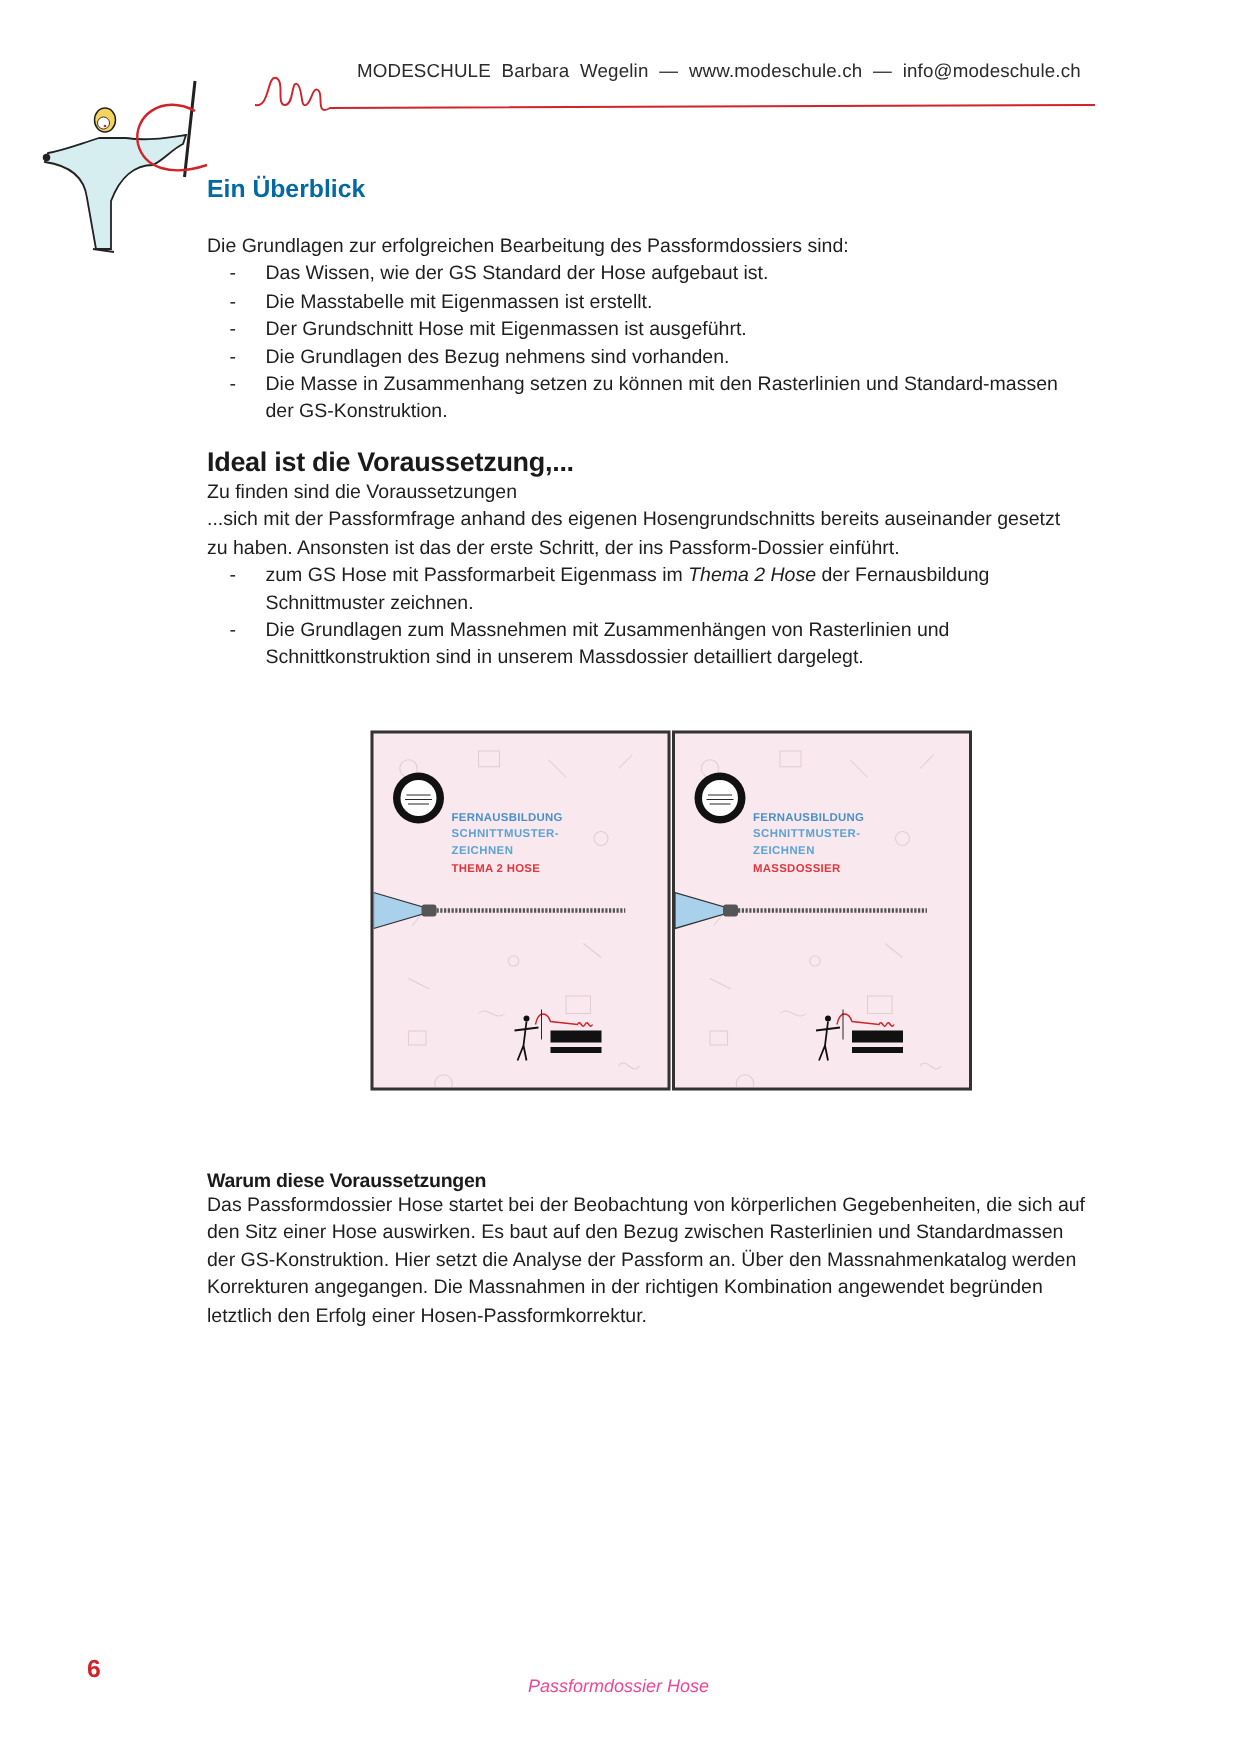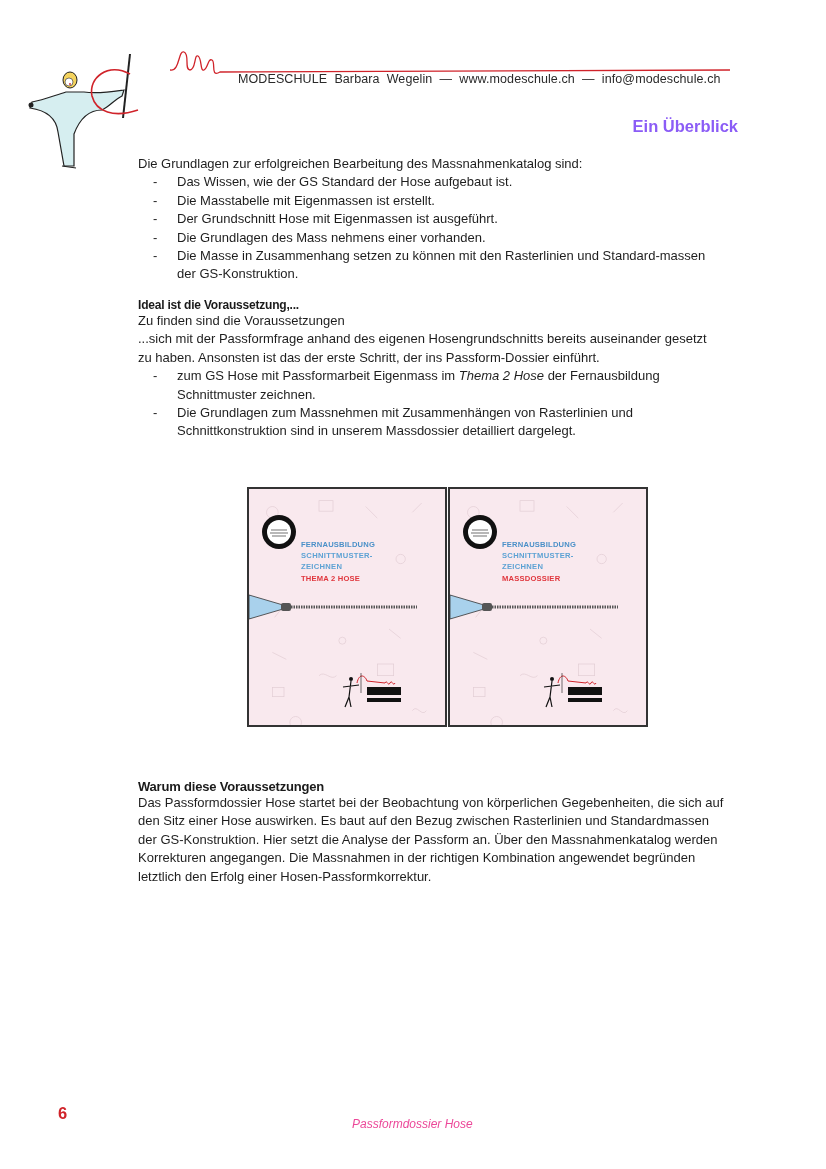--- a/index.html
+++ b/index.html
@@ -3,26 +3,26 @@
 <meta charset="utf-8">
 <style>
   html, body { margin: 0; padding: 0; }
   body { width: 826px; height: 1169px; background: #ffffff; position: relative; overflow: hidden;
          font-family: "Liberation Sans", "DejaVu Sans", sans-serif; color: #1e1e1e; }
   .abs { position: absolute; }
 
   
   .logo { left: 18px; top: 34px; width: 140px; height: 135px; }
   .header-line { left: 170px; top: 48px; width: 560px; height: 40px; }
-  .header-text { left: 238px; top: 72px; font-size: 12.5px; color: #2a2a2a; white-space: pre; letter-spacing: 0.1px; }
+  .header-text { left: 238px; top: 40px; font-size: 12.5px; color: #2a2a2a; white-space: pre; letter-spacing: 0.1px; }
 
   
   .content { left: 138px; width: 600px; }
-  h2.title { margin: 0; font-size: 16.5px; font-weight: bold; color: #8b5cf6; text-align: right; }
-  h3.sub { margin: 0; font-size: 12px; font-weight: bold; color: #1a1a1a; letter-spacing: -0.2px; }
+  h2.title { margin: 0; font-size: 16.5px; font-weight: bold; color: #0369a1; }
+  h3.sub { margin: 0; font-size: 18px; font-weight: bold; color: #1a1a1a; letter-spacing: -0.2px; }
   p.txt { margin: 0; font-size: 13px; line-height: 18.4px; color: #1e1e1e; }
   ul.dash { list-style: none; margin: 0; padding: 0; }
   ul.dash li { position: relative; padding-left: 39px; font-size: 13px; line-height: 18.4px; }
   ul.dash li .dash-mark { position: absolute; left: 15px; top: 0; }
 
   
   .book { position: absolute; top: 487px; width: 200px; height: 240px; border: 2px solid #333; box-sizing: border-box;
           background: #f9e9ee; overflow: hidden; }
   .book .pattern { position: absolute; inset: 0; opacity: 0.35; }
   .book .seal { position: absolute; left: 12px; top: 25px; width: 36px; height: 36px; }
@@ -57,26 +57,26 @@
 </svg>
 
 <svg class="abs header-line" viewBox="0 0 560 40">
   <path d="M-60 14 L0 22 C10 24 8 2 14 4 C20 6 14 22 20 22 C26 22 24 6 28 8 C32 10 30 24 34 22 C38 20 38 10 42 12 C46 14 40 30 50 24 L560 22" fill="none" stroke="#d0232a" stroke-width="1.3"></path>
 </svg>
 
 <div class="abs header-text"><span>MODESCHULE</span>  <span>Barbara  Wegelin</span>  <span>—</span>  <span>www.modeschule.ch</span>  <span>—</span>  <span>info@modeschule.ch</span></div>
 
 <div class="abs content" style="top:117px;">
   <h2 class="title">Ein Überblick</h2>
-  <p class="txt" style="margin-top:19px;">Die Grundlagen zur erfolgreichen Bearbeitung des Massnahmenkatalog sind:</p>
+  <p class="txt" style="margin-top:19px;">Die Grundlagen zur erfolgreichen Bearbeitung des Passformdossiers sind:</p>
   <ul class="dash">
     <li><span class="dash-mark">-</span><span>Das Wissen, wie der GS Standard der Hose aufgebaut ist.</span></li>
     <li><span class="dash-mark">-</span><span>Die Masstabelle mit Eigenmassen ist erstellt.</span></li>
     <li><span class="dash-mark">-</span><span>Der Grundschnitt Hose mit Eigenmassen ist ausgeführt.</span></li>
-    <li><span class="dash-mark">-</span><span>Die Grundlagen des Mass nehmens einer vorhanden.</span></li>
+    <li><span class="dash-mark">-</span><span>Die Grundlagen des Bezug nehmens sind vorhanden.</span></li>
     <li style="width:540px;"><span class="dash-mark">-</span><span>Die Masse in Zusammenhang setzen zu können mit den Rasterlinien und Standard-massen der GS-Konstruktion.</span></li>
   </ul>
 </div>
 
 <div class="abs content" style="top:298px;">
   <h3 class="sub">Ideal ist die Voraussetzung,...</h3>
   <p class="txt">Zu finden sind die Voraussetzungen</p>
   <p class="txt" style="width:585px;">...sich mit der Passformfrage anhand des eigenen Hosengrundschnitts bereits auseinander gesetzt zu haben. Ansonsten ist das der erste Schritt, der ins Passform-Dossier einführt.</p>
   <ul class="dash">
     <li style="width:540px;"><span class="dash-mark">-</span><span>zum GS Hose mit Passformarbeit Eigenmass im </span><em>Thema 2 Hose</em><span> der Fernausbildung Schnittmuster zeichnen.</span></li>

